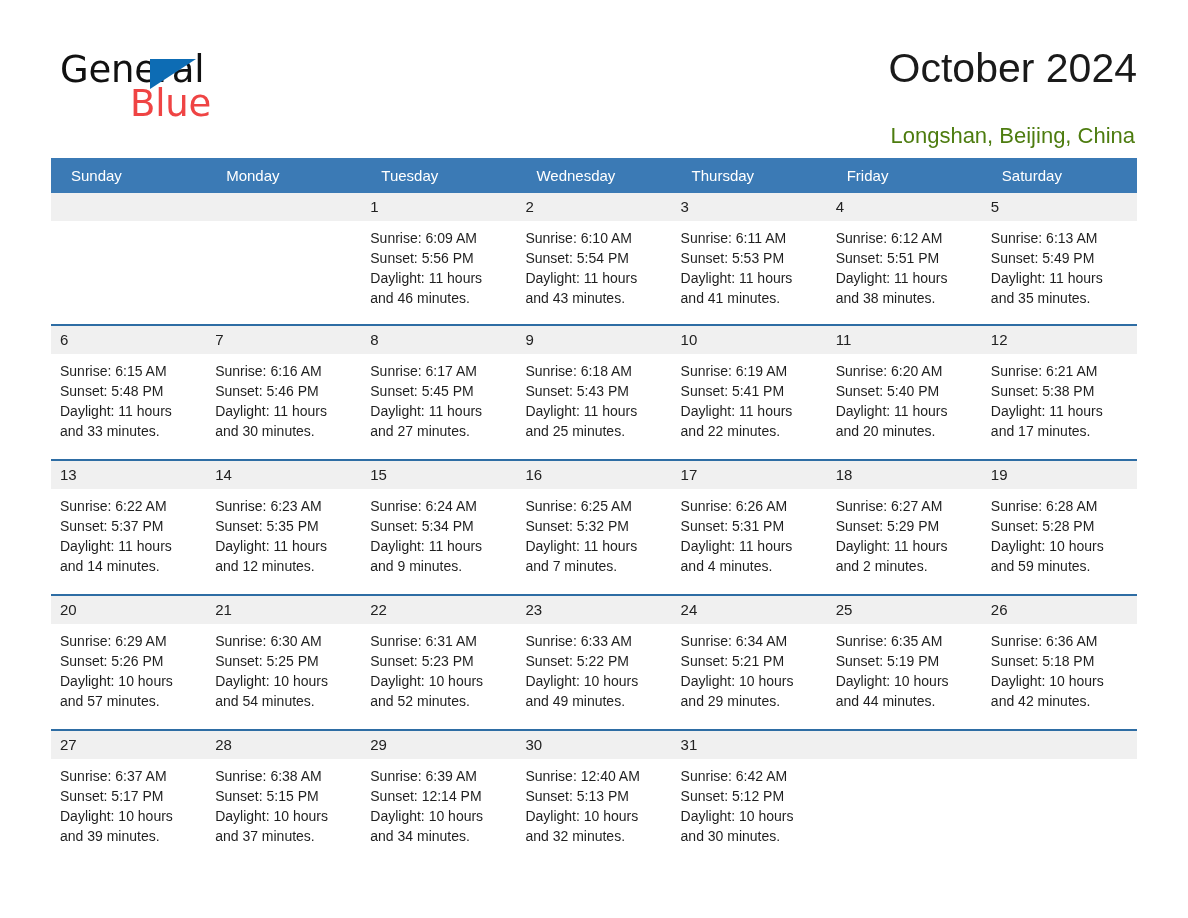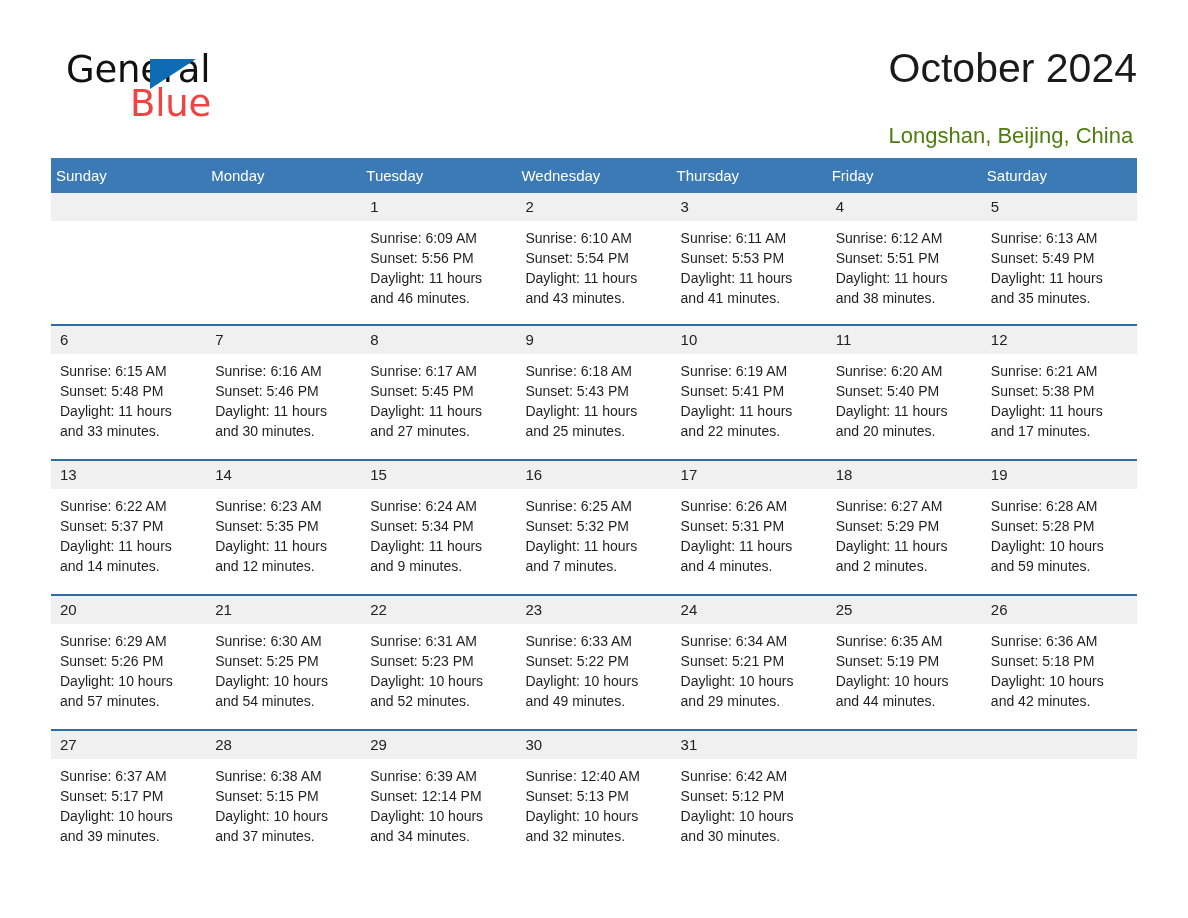--- a/index.html
+++ b/index.html
@@ -31,21 +31,21 @@
   }
   .brand {
     position: absolute;
     left: 58px;
     top: 50px;
     width: 260px;
     height: 78px;
   }
   .brand-general {
     position: absolute;
-    left: 8px;
+    left: 2px;
     top: 0;
     font-size: 37px;
     line-height: 40px;
     color: #111111;
     letter-spacing: -0.2px;
     font-family: "DejaVu Sans", sans-serif;
     font-weight: 400;
   }
   .brand-tri {
     position: absolute;
@@ -64,21 +64,21 @@
     line-height: 40px;
     color: #ef4444;
     letter-spacing: -0.2px;
     font-family: "DejaVu Sans", sans-serif;
     font-weight: 400;
   }
   .title-block {
     position: absolute;
     right: 51px;
     top: 44px;
-    text-align: left;
+    text-align: center;
   }
   .cal-title {
     font-size: 41px;
     line-height: 48px;
     color: #1a1a1a;
     font-weight: 400;
     margin: 0;
     white-space: nowrap;
   }
   .cal-subtitle {
@@ -100,21 +100,21 @@
     table-layout: fixed;
   }
   .calendar col { width: 155.14px; }
 
   .calendar thead th {
     background: #3b7ab5;
     color: #ffffff;
     font-size: 15px;
     font-weight: 400;
     text-align: left;
-    padding: 8px 0 9px 5px;
+    padding: 8px 0 9px 20px;
     height: 18px;
     vertical-align: middle;
     white-space: nowrap;
   }
 
   .week-row > td {
     vertical-align: top;
     padding: 0;
     border-top: 2px solid #2e6da4;
     background: #ffffff;

